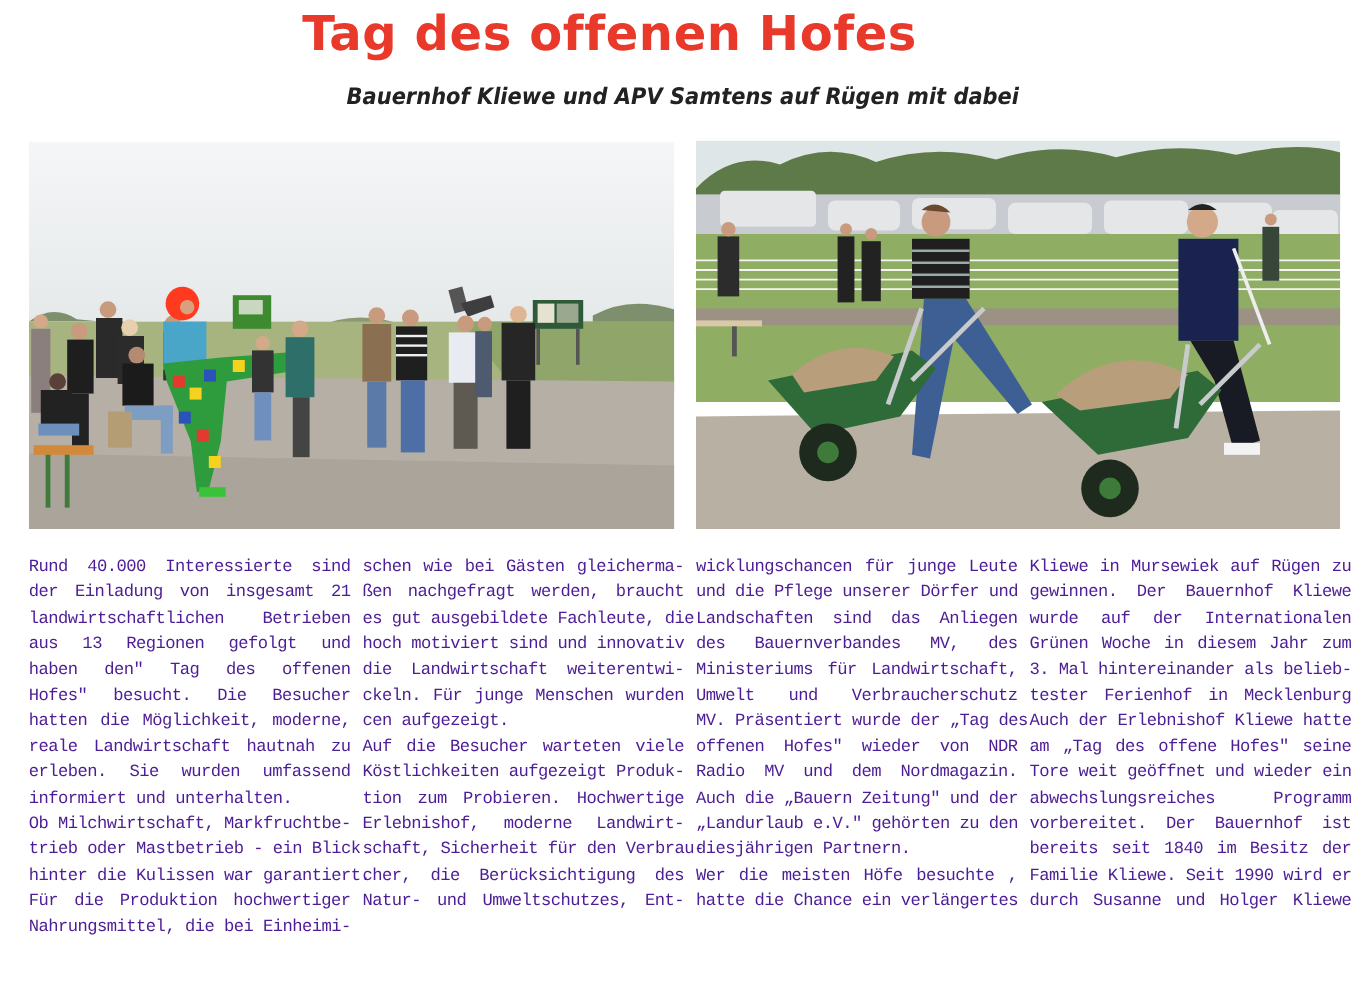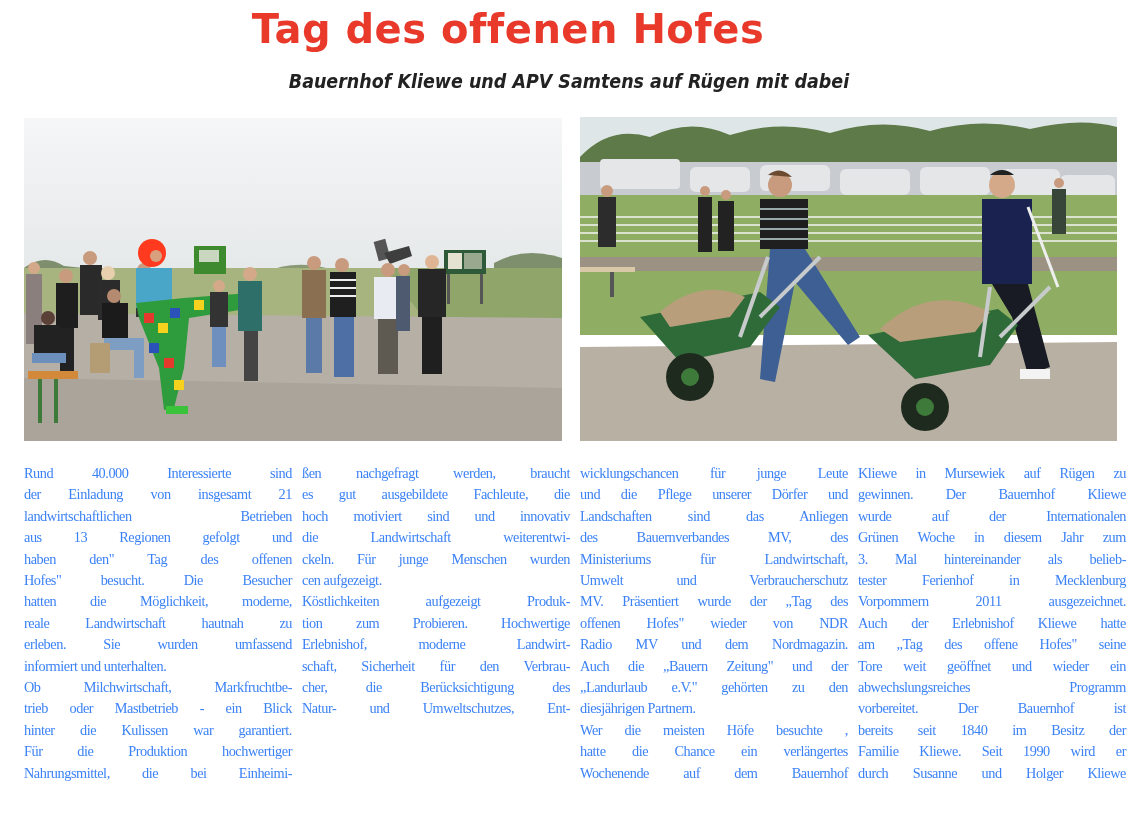--- a/index.html
+++ b/index.html
@@ -18,22 +18,22 @@
       font-weight: bold; font-style: italic; font-size: 19px;
       color: #222; transform: scaleX(0.92); transform-origin: center;
     }
 
     .photo { position: absolute; overflow: hidden; }
     #photo-left { left: 24px; top: 118px; width: 538px; height: 323px; }
     #photo-right { left: 580px; top: 117px; width: 537px; height: 324px; }
 
     .col {
       position: absolute; top: 463px; width: 268px;
-      font-family: Liberation Serif, serif; font-size: 14.3px; line-height: 21.4px;
-      color: #3b82f6; text-align: justify; letter-spacing: -0.45px;
+      font-family: Liberation Mono, monospace; font-size: 14.3px; line-height: 21.4px;
+      color: #4c1d95; text-align: justify; letter-spacing: -0.45px;
     }
     .col .ln { display: block; white-space: nowrap; text-align-last: justify; text-align: justify; }
     .col .ln.last { text-align-last: left; }
     #col1 { left: 24px; }
     #col2 { left: 302px; }
     #col3 { left: 580px; }
     #col4 { left: 858px; }
   </style>
 </head>
 <body>
@@ -228,26 +228,28 @@
   <span class="ln">erleben. Sie wurden umfassend</span>
   <span class="ln last">informiert und unterhalten.</span>
   <span class="ln">Ob Milchwirtschaft, Markfruchtbe-</span>
   <span class="ln">trieb oder Mastbetrieb - ein Blick</span>
   <span class="ln">hinter die Kulissen war garantiert.</span>
   <span class="ln">Für die Produktion hochwertiger</span>
   <span class="ln">Nahrungsmittel, die bei Einheimi-</span>
 </div>
 
 <div class="col" id="col2">
+  <span class="ln">schen wie bei Gästen gleicherma-</span>
   <span class="ln">ßen nachgefragt werden, braucht</span>
   <span class="ln">es gut ausgebildete Fachleute, die</span>
   <span class="ln">hoch motiviert sind und innovativ</span>
   <span class="ln">die Landwirtschaft weiterentwi-</span>
   <span class="ln">ckeln. Für junge Menschen wurden</span>
   <span class="ln last">cen aufgezeigt.</span>
+  <span class="ln">Auf die Besucher warteten viele</span>
   <span class="ln">Köstlichkeiten aufgezeigt Produk-</span>
   <span class="ln">tion zum Probieren. Hochwertige</span>
   <span class="ln">Erlebnishof, moderne Landwirt-</span>
   <span class="ln">schaft, Sicherheit für den Verbrau-</span>
   <span class="ln">cher, die Berücksichtigung des</span>
   <span class="ln">Natur- und Umweltschutzes, Ent-</span>
 </div>
 
 <div class="col" id="col3">
   <span class="ln">wicklungschancen für junge Leute</span>
@@ -257,31 +259,29 @@
   <span class="ln">Ministeriums für Landwirtschaft,</span>
   <span class="ln">Umwelt und Verbraucherschutz</span>
   <span class="ln">MV. Präsentiert wurde der „Tag des</span>
   <span class="ln">offenen Hofes" wieder von NDR</span>
   <span class="ln">Radio MV und dem Nordmagazin.</span>
   <span class="ln">Auch die „Bauern Zeitung" und der</span>
   <span class="ln">„Landurlaub e.V." gehörten zu den</span>
   <span class="ln last">diesjährigen Partnern.</span>
   <span class="ln">Wer die meisten Höfe besuchte ,</span>
   <span class="ln">hatte die Chance ein verlängertes</span>
-  <span class="ln">Wochenende auf dem Bauernhof</span>
 </div>
 
 <div class="col" id="col4">
   <span class="ln">Kliewe in Mursewiek auf Rügen zu</span>
   <span class="ln">gewinnen. Der Bauernhof Kliewe</span>
   <span class="ln">wurde auf der Internationalen</span>
   <span class="ln">Grünen Woche in diesem Jahr zum</span>
   <span class="ln">3. Mal hintereinander als belieb-</span>
   <span class="ln">tester Ferienhof in Mecklenburg</span>
-  <span class="ln">Vorpommern 2011 ausgezeichnet.</span>
   <span class="ln">Auch der Erlebnishof Kliewe hatte</span>
   <span class="ln">am „Tag des offene Hofes" seine</span>
   <span class="ln">Tore weit geöffnet und wieder ein</span>
   <span class="ln">abwechslungsreiches Programm</span>
   <span class="ln">vorbereitet. Der Bauernhof ist</span>
   <span class="ln">bereits seit 1840 im Besitz der</span>
   <span class="ln">Familie Kliewe. Seit 1990 wird er</span>
   <span class="ln">durch Susanne und Holger Kliewe</span>
 </div>
 

